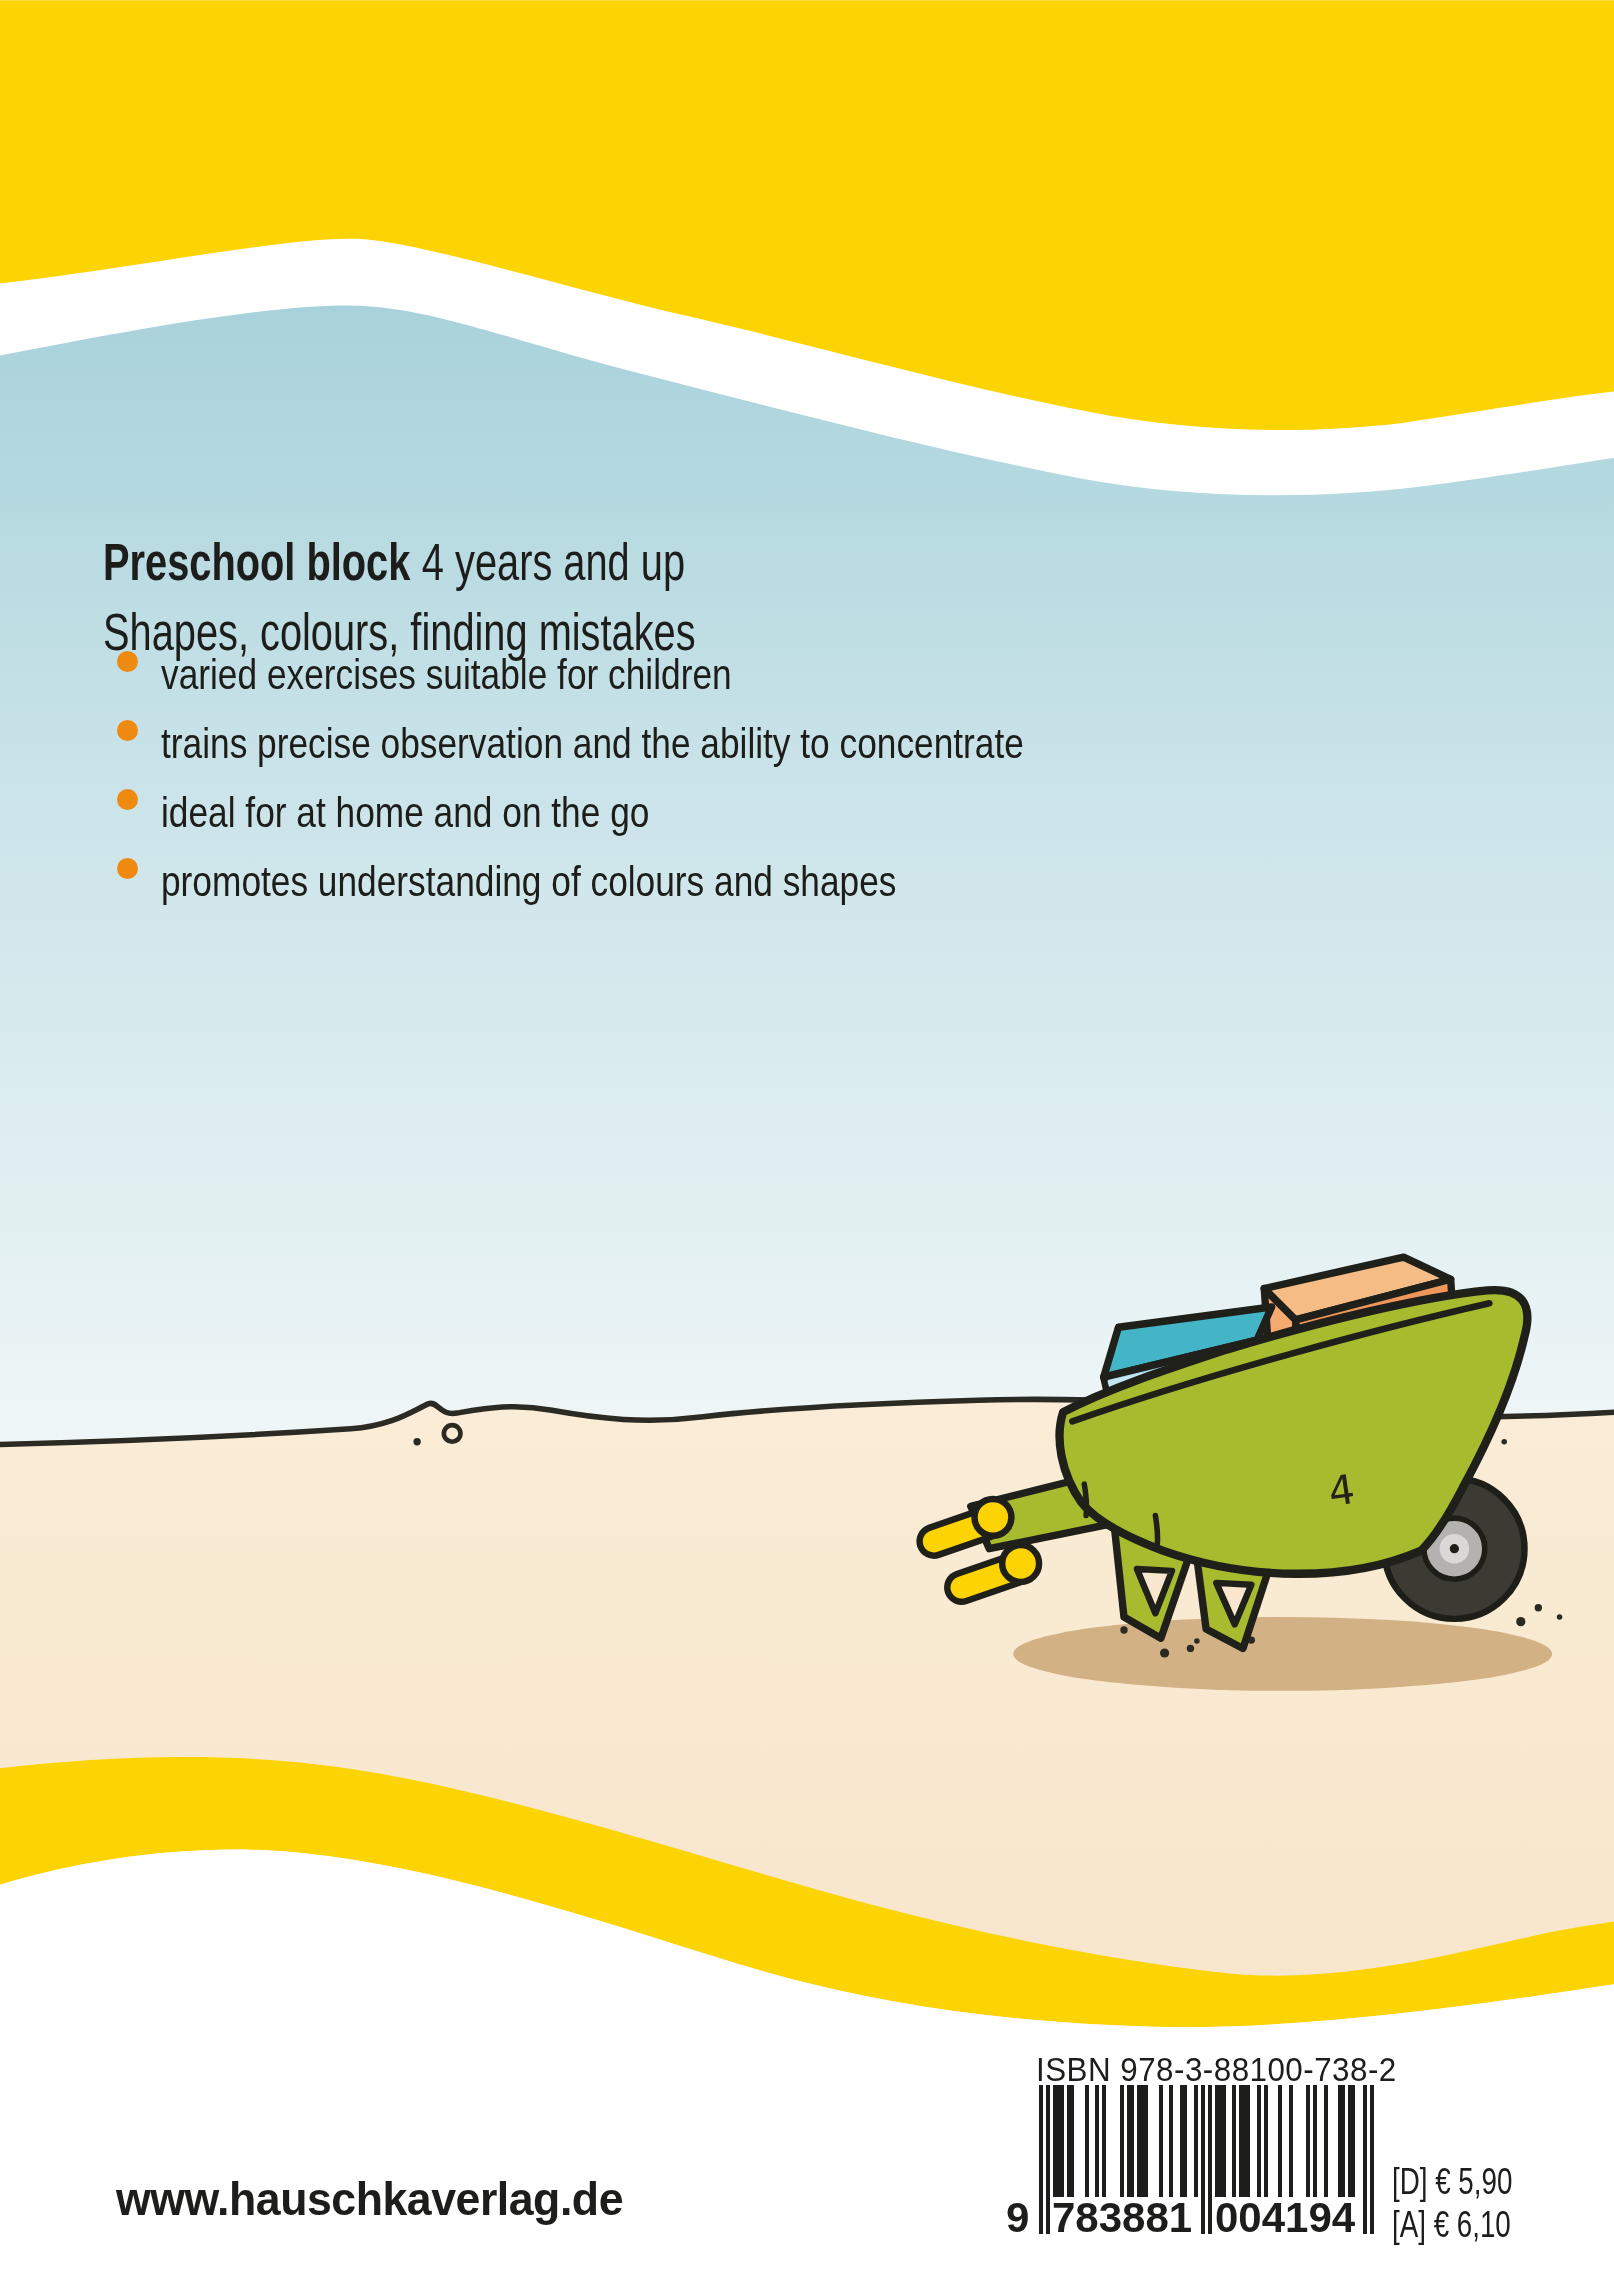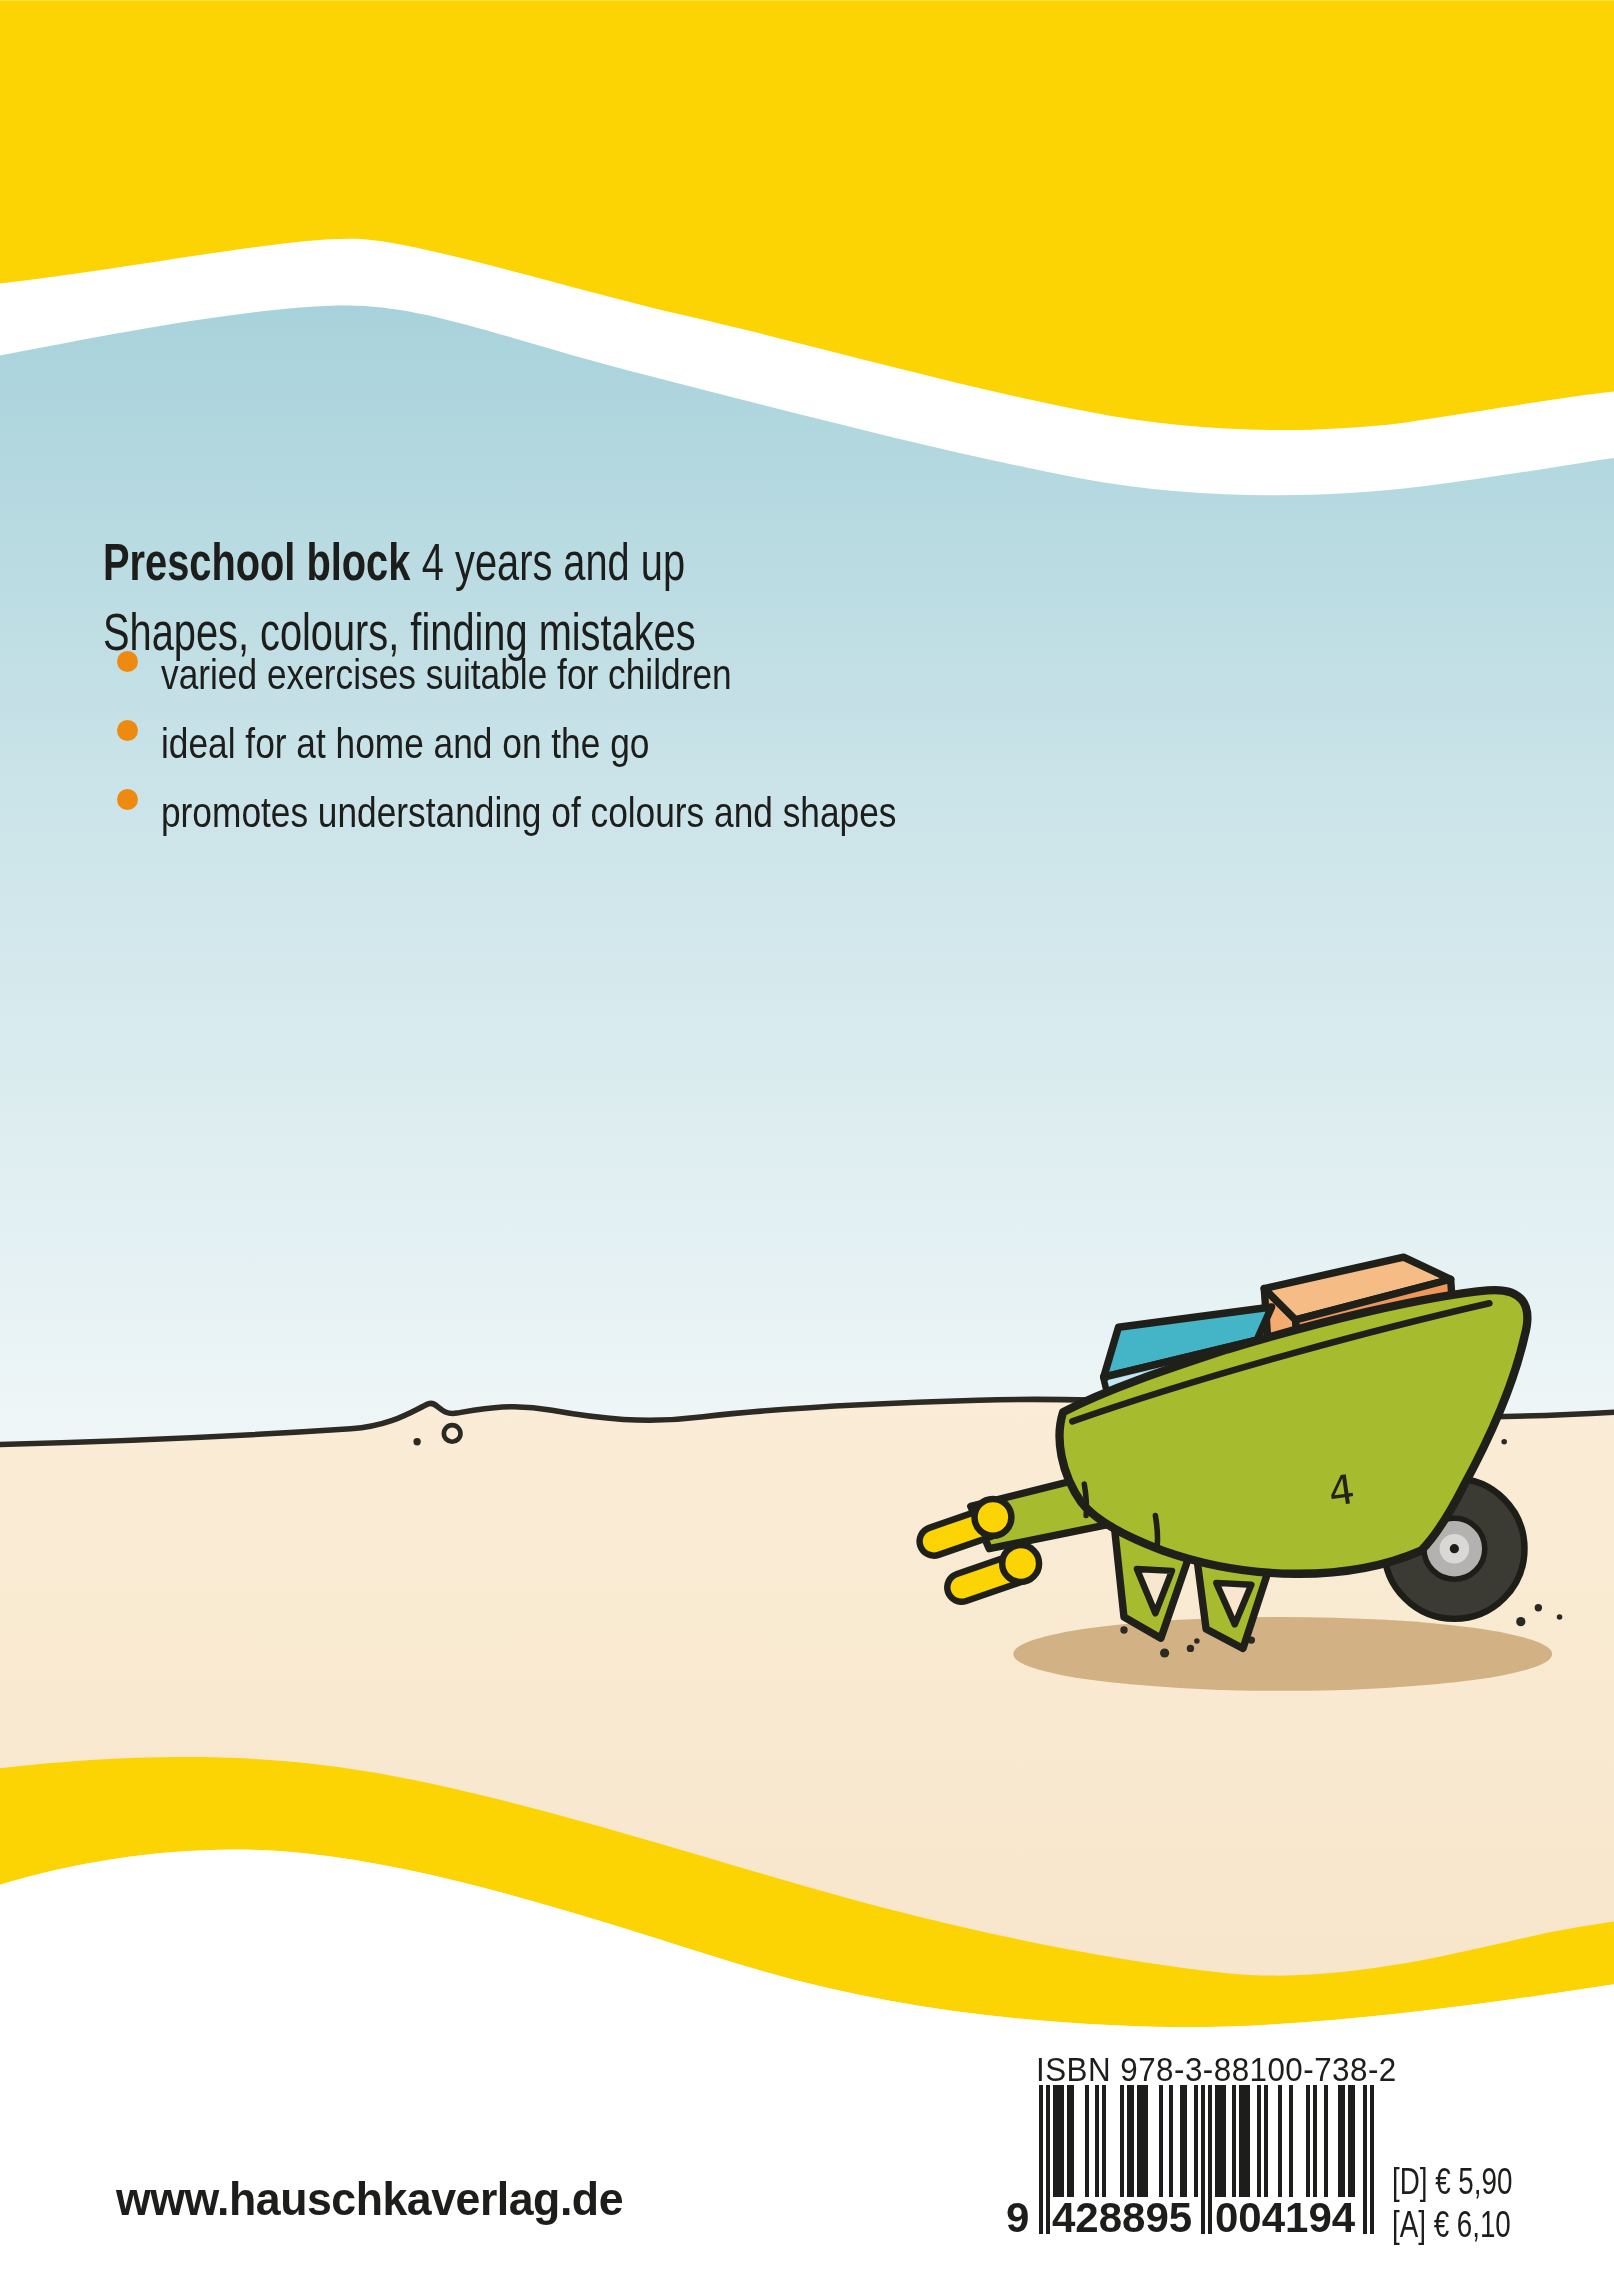--- a/index.html
+++ b/index.html
@@ -178,35 +178,39 @@
     <div>Shapes, colours, finding mistakes</div>
   </div>
 
   <ul class="bullets">
     <li>
       <span class="bullet-dot"></span>
       <span class="bullet-text">varied exercises suitable for children</span>
     </li>
     <li>
       <span class="bullet-dot"></span>
+      <span class="bullet-text">trains precise observation and the ability to concentrate</span>
+    </li>
+    <li>
+      <span class="bullet-dot"></span>
       <span class="bullet-text">ideal for at home and on the go</span>
     </li>
     <li>
       <span class="bullet-dot"></span>
       <span class="bullet-text">promotes understanding of colours and shapes</span>
     </li>
   </ul>
 
   <div class="website">www.hauschkaverlag.de</div>
 
   <div class="isbn-label">ISBN 978-3-88100-738-2</div>
 
   <div id="barcode">
     <span class="bc-digit bc-first">9</span>
-    <span class="bc-digit bc-g1">428895</span>
+    <span class="bc-digit bc-g1">783881</span>
     <span class="bc-digit bc-g2">004194</span>
   <div class="bar guard" style="left: 0px; width: 3.5px;"></div>
       <div class="bar guard" style="left: 7px; width: 3.5px;"></div>
       <div class="bar" style="left: 14px; width: 10.6px;"></div>
       <div class="bar" style="left: 28px; width: 7px;"></div>
       <div class="bar" style="left: 46px; width: 3.5px;"></div>
       <div class="bar" style="left: 56px; width: 3.5px;"></div>
       <div class="bar" style="left: 63px; width: 3.5px;"></div>
       <div class="bar" style="left: 81px; width: 3.5px;"></div>
       <div class="bar" style="left: 88px; width: 7px;"></div>

